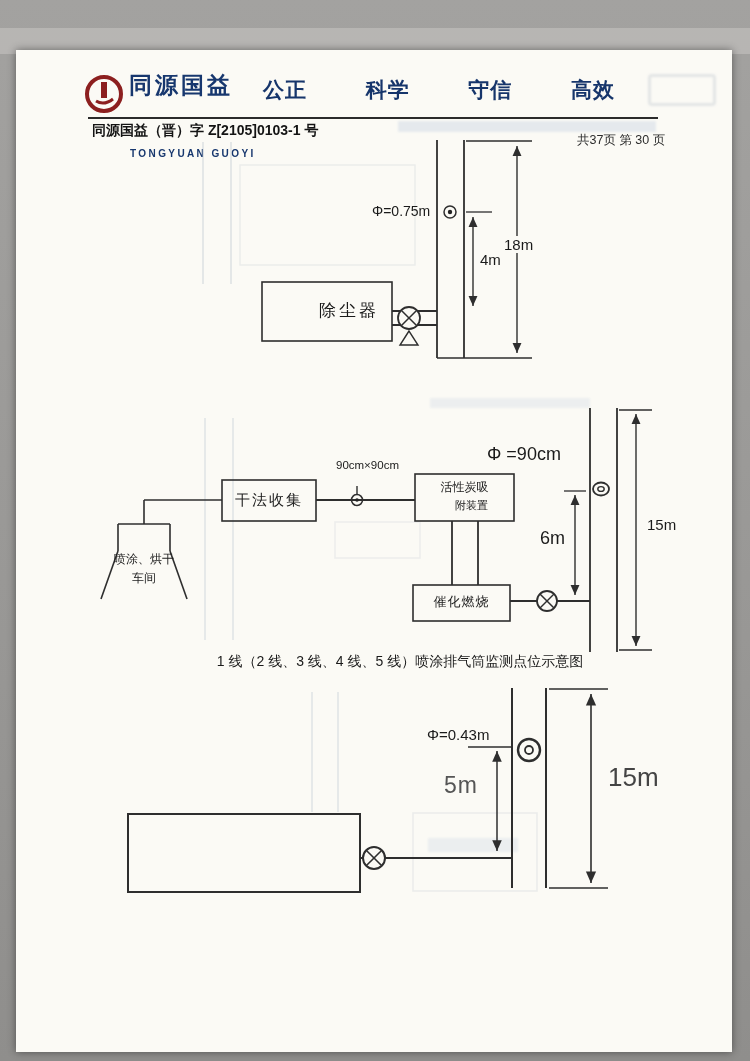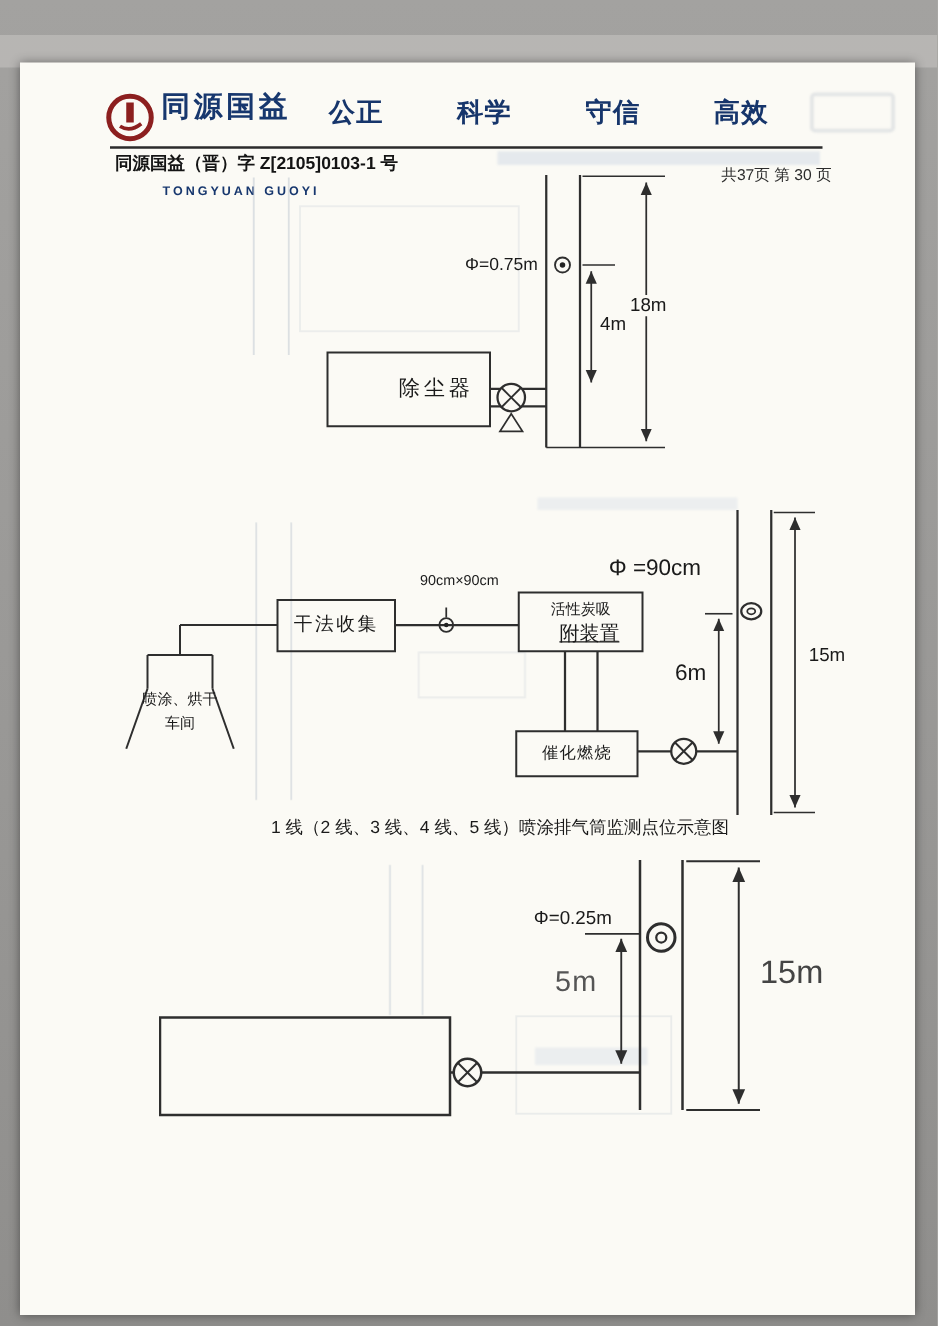--- a/index.html
+++ b/index.html
@@ -195,22 +195,22 @@
   <div class="lbl paperbg" style="left:502px; top:236px; font-size:15px;">18m</div>
   <div class="lbl paperbg" style="left:478px; top:251px; font-size:15px;">4m</div>
   <div class="lbl center" style="left:262px; top:301px; width:130px; font-size:17px; letter-spacing:3px;padding-left:44px;">除尘器</div>
 
   <div class="lbl" style="left:487px; top:444px; font-size:18px;text-align:center;">Φ =90cm</div>
   <div class="lbl" style="left:336px; top:459px; font-size:11.5px;">90cm×90cm</div>
   <div class="lbl paperbg" style="left:645px; top:516px; font-size:15px;">15m</div>
   <div class="lbl" style="left:540px; top:528px; font-size:18px;">6m</div>
   <div class="lbl center" style="left:222px; top:491px; width:94px; font-size:15px; letter-spacing:2px;">干法收集</div>
   <div class="lbl center" style="left:415px; top:481px; width:99px; font-size:12px;">活性炭吸</div>
-  <div class="lbl center" style="left:415px; top:499px; width:113px; font-size:16px;text-decoration:underline;">附装置</div>
+  <div class="lbl center" style="left:415px; top:499px; width:113px; font-size:11px;">附装置</div>
   <div class="lbl center" style="left:413px; top:595px; width:97px; font-size:13px; letter-spacing:1px;">催化燃烧</div>
   <div class="lbl center" style="left:100px; top:553px; width:88px; font-size:12px;">喷涂、烘干</div>
   <div class="lbl center" style="left:100px; top:572px; width:88px; font-size:12px;">车间</div>
   <div class="lbl center" style="left:150px; top:653px; width:500px; font-size:14px; font-weight:500;">1 线（2 线、3 线、4 线、5 线）喷涂排气筒监测点位示意图</div>
 
-  <div class="lbl" style="left:427px; top:726px; font-size:15px;">Φ=0.25m</div>
+  <div class="lbl" style="left:427px; top:726px; font-size:15px;">Φ=0.43m</div>
   <div class="lbl" style="left:444px; top:772px; font-size:23px; color:#555; letter-spacing:1px;">5m</div>
   <div class="lbl paperbg" style="left:606px; top:763px; font-size:26px; color:#444;">15m</div>
 </div>
 
 </body></html>

